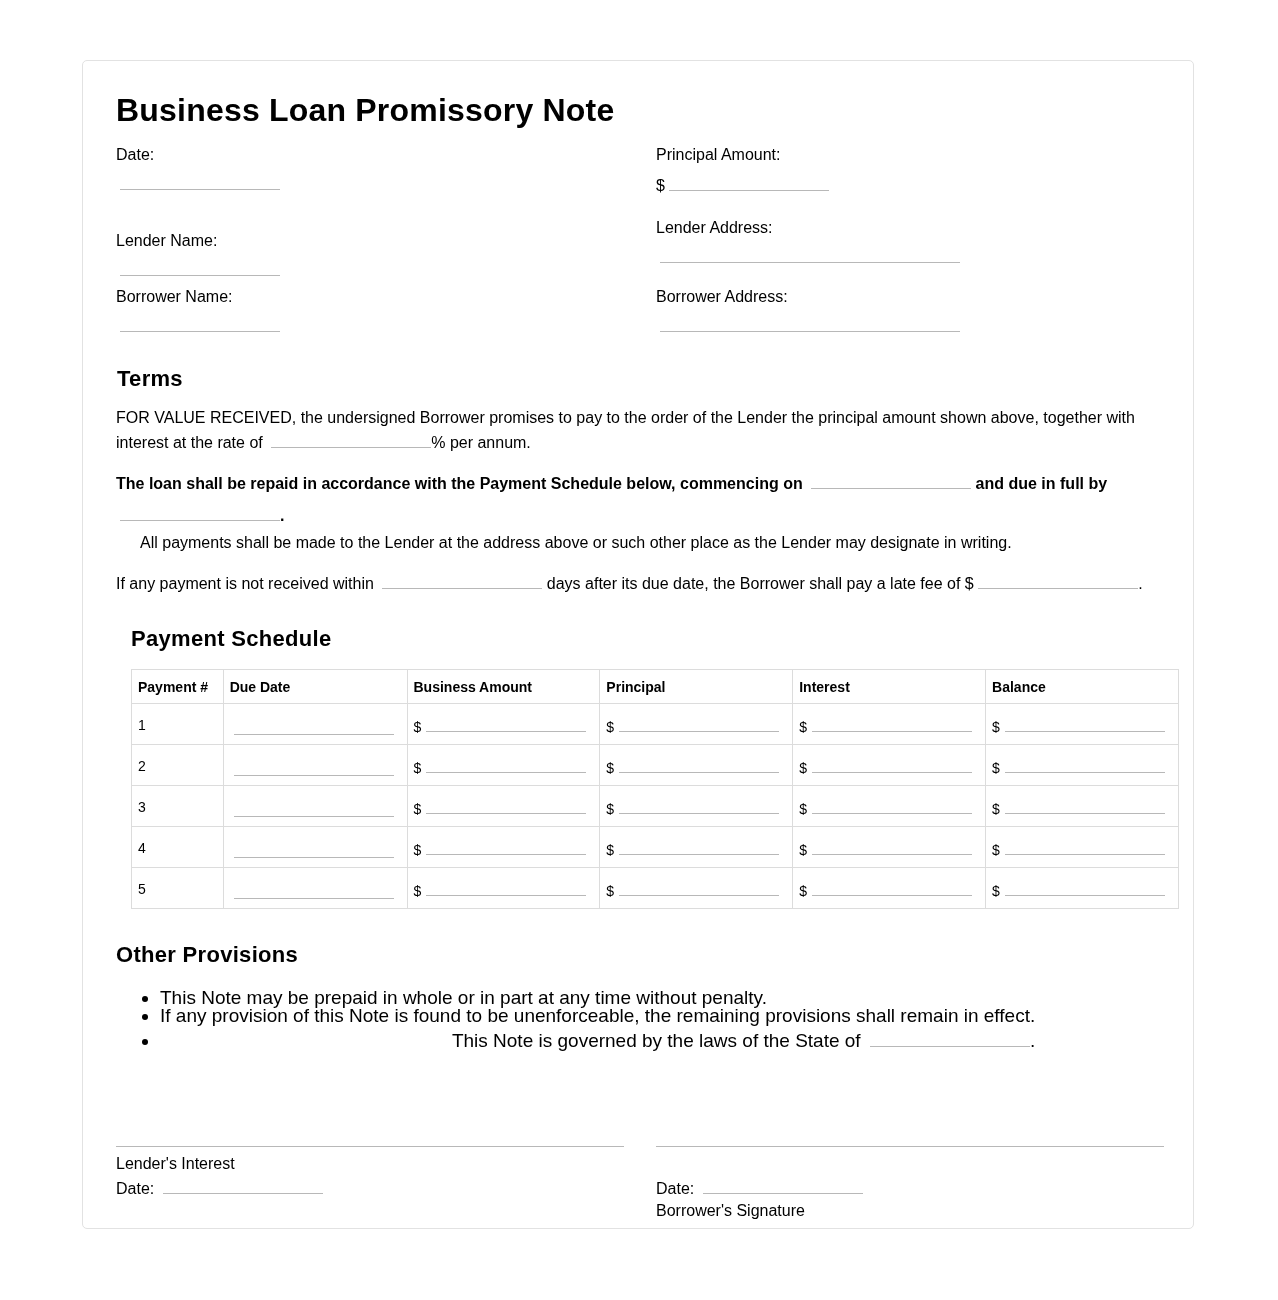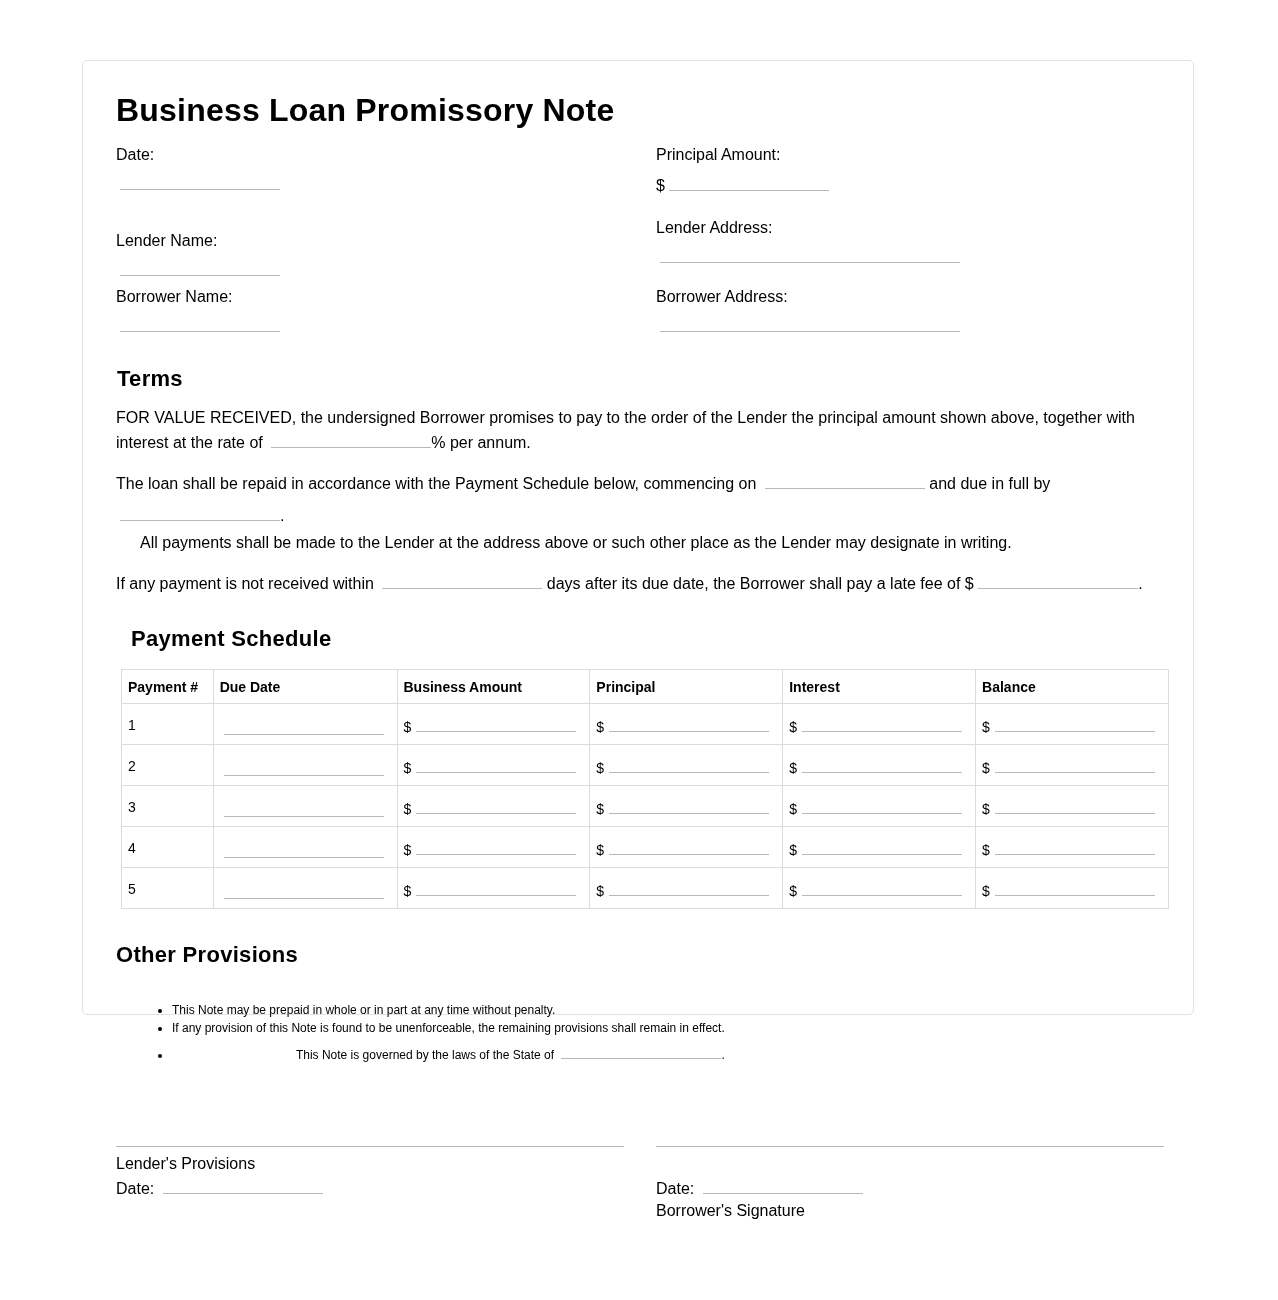--- a/index.html
+++ b/index.html
@@ -1,36 +1,36 @@
 <!DOCTYPE html>
 <html><head>
 <meta charset="utf-8">
 <style>
   html, body { margin:0; padding:0; background:#ffffff; }
   body { font-family: "Liberation Sans", sans-serif; color:#000; width:1278px; height:1300px; position:relative; }
-  .card { position:absolute; left:82px; top:60px; width:1112px; height:955px; border:1px solid #e2e2e2; border-radius:5px; box-sizing:border-box; background:#fff; }
+  .card { position:absolute; left:82px; top:60px; width:1112px; height:1169px; border:1px solid #e2e2e2; border-radius:5px; box-sizing:border-box; background:#fff; }
   .inner { position:absolute; left:33px; top:0; width:1048px; }
   h1 { position:absolute; top:31px; left:0; margin:0; font-size:32px; font-weight:bold; letter-spacing:0.2px; white-space:nowrap; }
   .field { position:absolute; font-size:16px; }
   .field .lbl { display:block; height:20px; line-height:20px; }
   .blank { display:inline-block; border-bottom:1px solid #b8b8b8; height:14px; vertical-align:baseline; }
   .w160 { width:160px; }
   .w300 { width:300px; }
   h2 { position:absolute; margin:0; font-size:22px; font-weight:bold; letter-spacing:0.3px; white-space:nowrap; }
   p.para { position:absolute; left:0; margin:0; font-size:16px; line-height:25px; width:1048px; }
-  table.sched { position:absolute; left:5px; top:608px; width:1048px; border-collapse:collapse; font-size:14px;border-radius:10px; }
+  table.sched { position:absolute; left:15px; top:608px; width:1048px; border-collapse:collapse; font-size:14px;border-radius:10px; }
   table.sched th, table.sched td { border:1px solid #dcdcdc; text-align:left; padding:0 6px; }
   table.sched th { height:33px; font-weight:bold; }
   table.sched td { height:40px; vertical-align:top; }
   table.sched td .num { display:block; margin-top:13px; }
   table.sched td .cell { display:block; margin-top:15px; white-space:nowrap; }
   table.sched td .cell .blank { width:160px; height:12px; margin-left:1px; }
   table.sched td .dateblank { display:block; margin-top:16px; margin-left:4px; }
   table.sched td .dateblank .blank { width:160px; height:14px; }
-  ul.prov { position:absolute; left:0; top:924px; margin:16px; padding-left:40px; font-size:12px; }
+  ul.prov { position:absolute; left:0; top:924px; margin:4px; padding-left:40px; font-size:19px; }
   ul.prov li { line-height:18px; }
   ul.prov li.last { margin-top:7px;text-align:right; }
   .sigline { position:absolute; top:1085px; width:508px; border-top:1px solid #b8b8b8; }
   .siglbl { position:absolute; font-size:16px; line-height:20px; }
 </style>
 </head>
 <body>
 
 <div class="card">
   <div class="inner">
@@ -66,21 +66,21 @@
       <span class="blank w300" style="margin-left:4px; margin-top:10px;"></span>
     </div>
 
     <h2 style="left:1px; top:305px;">Terms</h2>
 
     <p class="para" style="top:344px;">
       <span>FOR VALUE RECEIVED, the undersigned Borrower promises to pay to the order of the Lender the principal amount shown above, together with interest at the rate of</span>
       <span class="blank w160" style="margin-left:4px;"></span><span>% per annum.</span>
     </p>
 
-    <p class="para" style="top:410px;">
+    <p class="para" style="top:410px;font-weight:bold;">
       <span>The loan shall be repaid in accordance with the Payment Schedule below, commencing on</span>
       <span class="blank w160" style="margin-left:4px;"></span>
       <span>and due in full by</span>
       <br>
       <span class="blank w160" style="margin-left:4px; margin-top:10px;"></span><span>.</span>
     </p>
 
     <p class="para" style="top:469px;margin-left:24px;">All payments shall be made to the Lender at the address above or such other place as the Lender may designate in writing.</p>
 
     <p class="para" style="top:510px;">
@@ -217,21 +217,21 @@
 
     <h2 style="left:0; top:881px;">Other Provisions</h2>
     <ul class="prov">
       <li>This Note may be prepaid in whole or in part at any time without penalty.</li>
       <li>If any provision of this Note is found to be unenforceable, the remaining provisions shall remain in effect.</li>
       <li class="last"><span>This Note is governed by the laws of the State of</span>
         <span class="blank w160" style="margin-left:4px;"></span><span>.</span></li>
     </ul>
 
     <div class="sigline" style="left:0;"></div>
-    <div class="siglbl" style="left:0; top:1093px;">Lender's Provisions</div>
+    <div class="siglbl" style="left:0; top:1093px;">Lender's Interest</div>
     <div class="siglbl" style="left:0; top:1118px; white-space:nowrap;">
       <span>Date:</span>
       <span class="blank w160" style="margin-left:4px;"></span>
     </div>
 
     <div class="sigline" style="left:540px;"></div>
     <div class="siglbl" style="left:540px; top:1093px;margin-top:47px;">Borrower's Signature</div>
     <div class="siglbl" style="left:540px; top:1118px; white-space:nowrap;">
       <span>Date:</span>
       <span class="blank w160" style="margin-left:4px;"></span>

